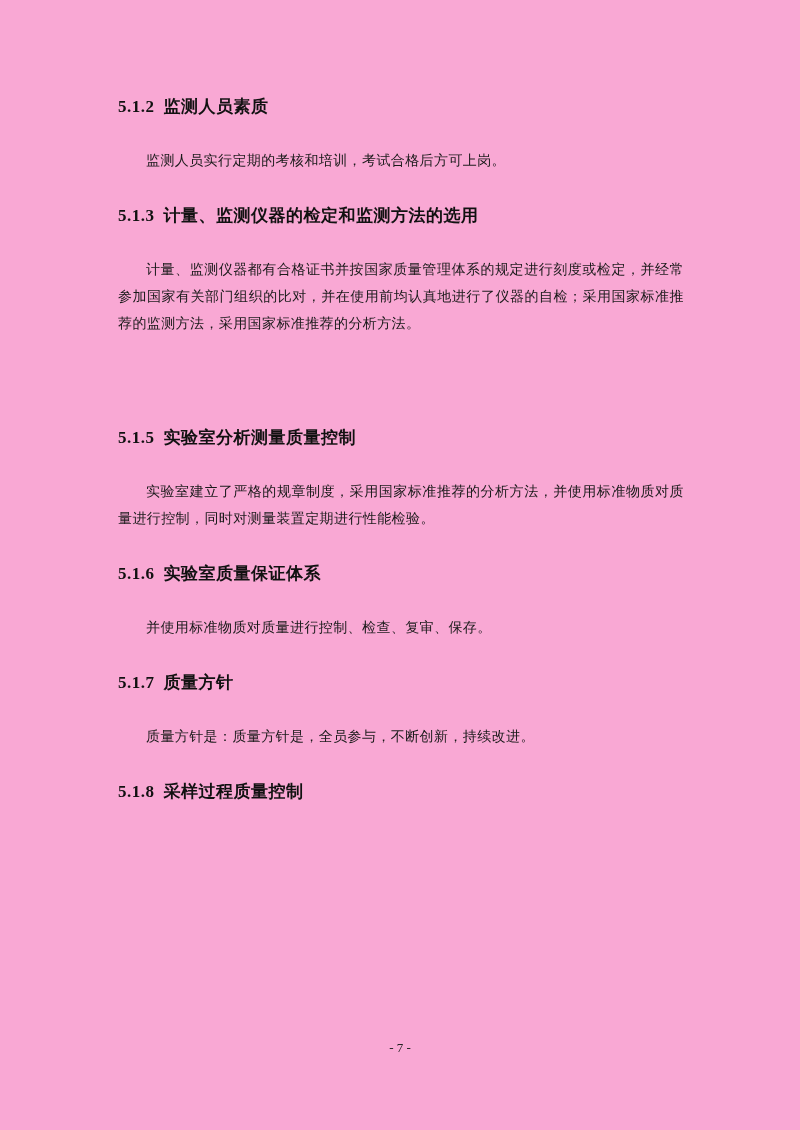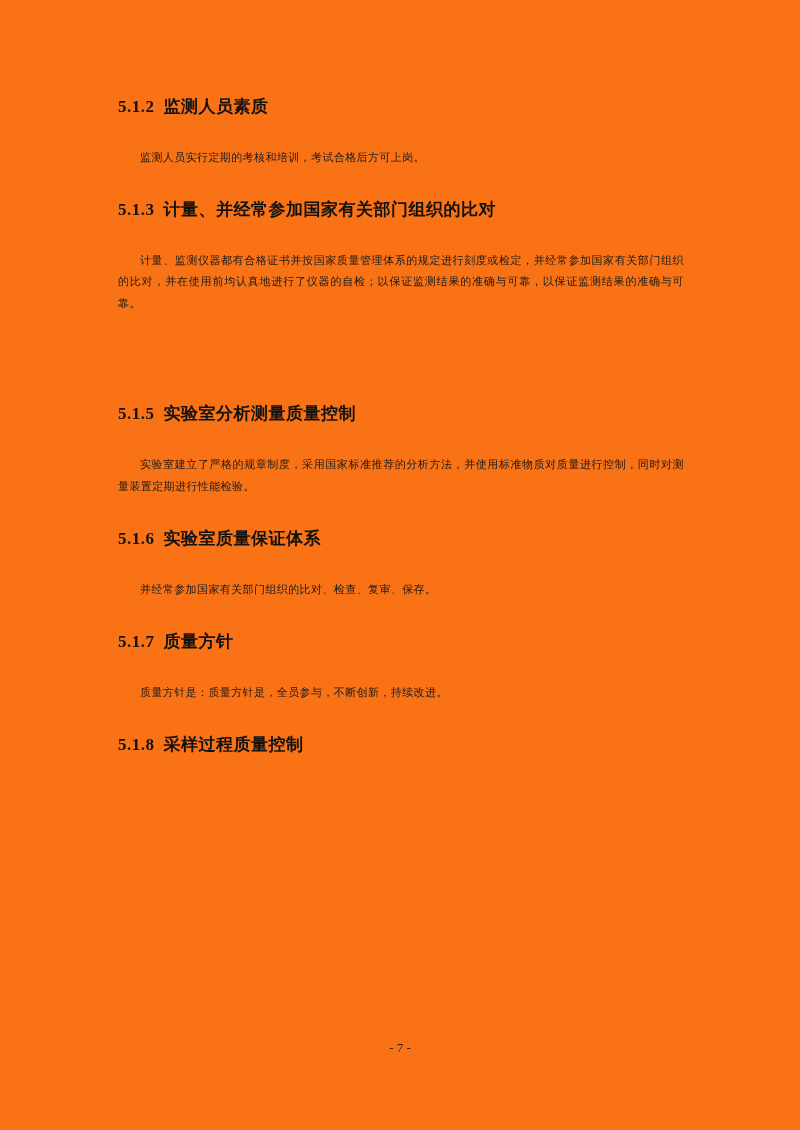--- a/index.html
+++ b/index.html
@@ -4,21 +4,21 @@
 <style>
   html, body {
     margin: 0;
     padding: 0;
     background: #d8d8d8;
   }
   .page {
     position: relative;
     width: 800px;
     height: 1130px;
-    background: #f97316;
+    background: #f9a8d4;
     margin: 0 auto;
     overflow: hidden;
     font-family: "Liberation Serif", "DejaVu Serif", serif;
     color: #111111;
   }
   .content {
     position: absolute;
     left: 118px;
     top: 95px;
     width: 566px;
@@ -31,21 +31,21 @@
     margin: 0 0 0 0;
     letter-spacing: 0.5px;
     color: #111111;
   }
   .heading-num {
     font-family: "Liberation Serif", "DejaVu Serif", serif;
     font-weight: bold;
     margin-right: 9px;
   }
   p.para {
-    font-size: 11px;
+    font-size: 14px;
     line-height: 1.95;
     margin: 0;
     text-indent: 2em;
     text-align: justify;
     text-justify: inter-ideograph;
     letter-spacing: 0.4px;
     color: #1a1a1a;
   }
   .gap-after-heading { height: 28px; }
   .gap-after-para { height: 30px; }
@@ -67,41 +67,41 @@
   <div class="content">
 
     <h2 class="heading">
       <span class="heading-num">5.1.2</span><span>监测人员素质</span>
     </h2>
     <div class="gap-after-heading"></div>
     <p class="para">监测人员实行定期的考核和培训，考试合格后方可上岗。</p>
     <div class="gap-after-para"></div>
 
     <h2 class="heading">
-      <span class="heading-num">5.1.3</span><span>计量、并经常参加国家有关部门组织的比对</span>
+      <span class="heading-num">5.1.3</span><span>计量、监测仪器的检定和监测方法的选用</span>
     </h2>
     <div class="gap-after-heading"></div>
-    <p class="para">计量、监测仪器都有合格证书并按国家质量管理体系的规定进行刻度或检定，并经常参加国家有关部门组织的比对，并在使用前均认真地进行了仪器的自检；以保证监测结果的准确与可靠，以保证监测结果的准确与可靠。</p>
+    <p class="para">计量、监测仪器都有合格证书并按国家质量管理体系的规定进行刻度或检定，并经常参加国家有关部门组织的比对，并在使用前均认真地进行了仪器的自检；采用国家标准推荐的监测方法，采用国家标准推荐的分析方法。</p>
     <div class="gap-after-para"></div>
 
     <div class="gap-after-heading"></div>
     <div class="gap-after-para"></div>
 
     <h2 class="heading">
       <span class="heading-num">5.1.5</span><span>实验室分析测量质量控制</span>
     </h2>
     <div class="gap-after-heading"></div>
     <p class="para">实验室建立了严格的规章制度，采用国家标准推荐的分析方法，并使用标准物质对质量进行控制，同时对测量装置定期进行性能检验。</p>
     <div class="gap-after-para"></div>
 
     <h2 class="heading">
       <span class="heading-num">5.1.6</span><span>实验室质量保证体系</span>
     </h2>
     <div class="gap-after-heading"></div>
-    <p class="para">并经常参加国家有关部门组织的比对、检查、复审、保存。</p>
+    <p class="para">并使用标准物质对质量进行控制、检查、复审、保存。</p>
     <div class="gap-after-para"></div>
 
     <h2 class="heading">
       <span class="heading-num">5.1.7</span><span>质量方针</span>
     </h2>
     <div class="gap-after-heading"></div>
     <p class="para">质量方针是：质量方针是，全员参与，不断创新，持续改进。</p>
     <div class="gap-after-para"></div>
 
     <h2 class="heading">

